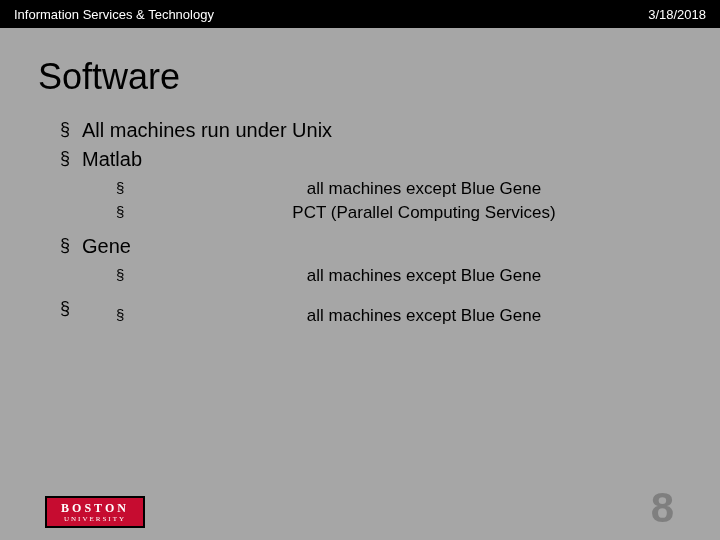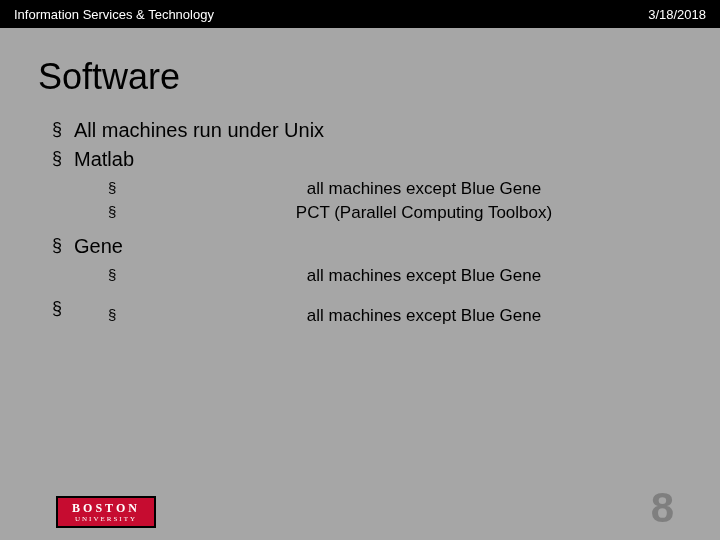--- a/index.html
+++ b/index.html
@@ -29,21 +29,21 @@
     box-sizing: border-box;
   }
   .title {
     font-size: 36px;
     font-weight: 400;
     color: #000;
     margin: 28px 16px 18px 38px;
   }
   ul.level1 {
     list-style: none;
-    margin: 0;
+    margin: 8px;
     padding: 0 0 0 52px;
   }
   ul.level1 > li {
     position: relative;
     font-size: 20px;
     color: #000;
     padding: 3px 0 3px 22px;
   }
   ul.level1 > li::before {
     content: "§";
@@ -69,21 +69,21 @@
     content: "§";
     position: absolute;
     left: 0;
     top: 2px;
     font-size: 15px;
     color: #000;
   }
   .footer {
     position: absolute;
     bottom: 12px;
-    left: 16px;
+    left: 5px;
     right: 0;
     display: flex;
     justify-content: space-between;
     align-items: flex-end;
     padding: 0 40px 0 40px;
     box-sizing: border-box;
   }
   .logo {
     width: 100px;
     height: 32px;
@@ -130,21 +130,21 @@
   <div class="title">Software</div>
 
   <ul class="level1">
     <li>
       <span>All machines run under Unix</span>
     </li>
     <li>
       <span>Matlab</span>
       <ul class="level2">
         <li>all machines except Blue Gene</li>
-        <li>PCT (Parallel Computing Toolbox)</li>
+        <li>PCT (Parallel Computing Services)</li>
       </ul>
     </li>
     <li>
       <span>Gene</span>
       <ul class="level2">
         <li>all machines except Blue Gene</li>
       </ul>
     </li>
     <li>
       <ul class="level2">

